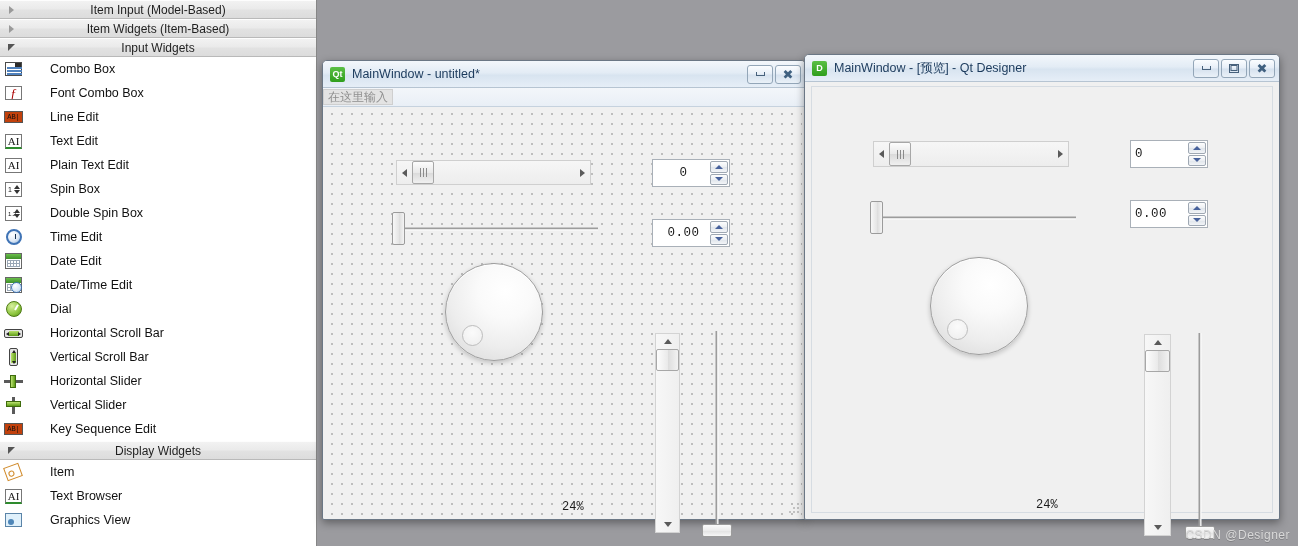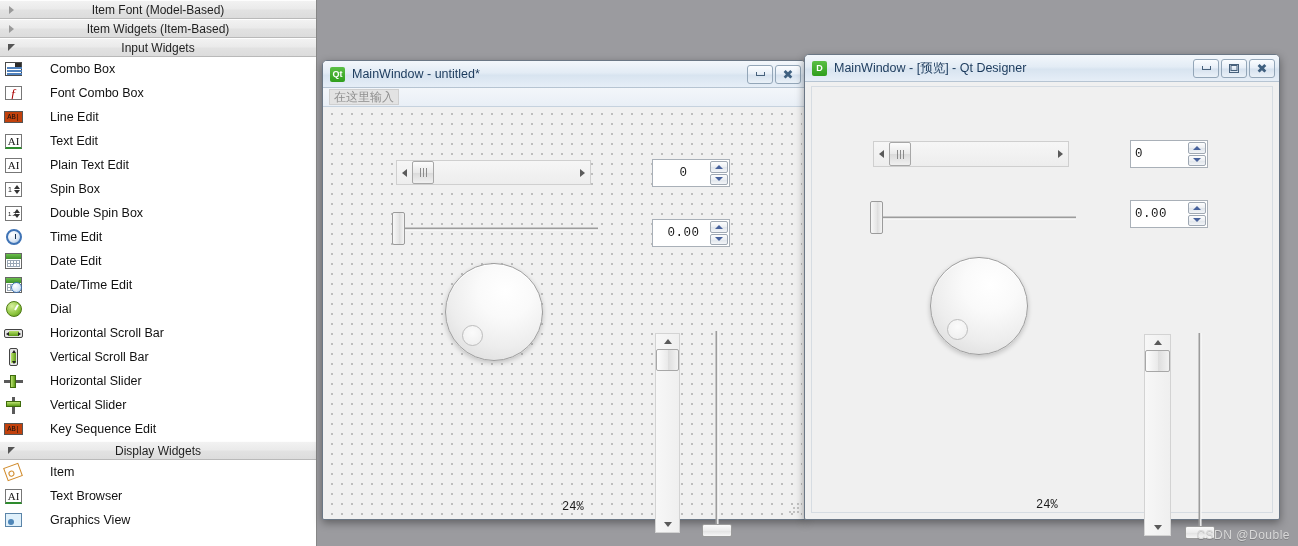--- a/index.html
+++ b/index.html
@@ -139,21 +139,20 @@
   }
   .glyph-min { width: 9px; height: 4px; border: 1px solid #47617c; border-top:none; }
   .glyph-max { width: 10px; height: 9px; border: 1px solid #47617c; }
   .glyph-max:after { content:""; position:absolute; left:50%; top:50%; transform:translate(-50%,-50%); width:5px;height:4px;border:1px solid #47617c;}
   .glyph-close { font-size: 13px; color: #3f6080; font-family:"Liberation Sans",sans-serif; line-height:1; }
 
   .menubar {
     height: 19px;
     background: linear-gradient(to bottom,#f3f6fa,#e9eff6);
     display:flex; align-items:center;
-    padding-left: 6px;
     border-bottom: 1px solid #c6d2de;
   }
   .menu-placeholder {
     font-size: 12px; color: #8e8e8e;
     background: #e3e3e3;
     border: 1px solid #cfcfcf;
     padding: 0 4px; line-height: 14px;
   }
   .canvas {
     position: absolute; left: 3px; right: 3px; top: 0; bottom: 3px;
@@ -265,21 +264,21 @@
 </style>
 </head>
 <body>
 
 <div id="sidebar">
 
   <div class="grp">
     <span class="twisty">
         <i class="tri-right"></i>
       </span>
-    <span class="grp-label">Item Font (Model-Based)</span>
+    <span class="grp-label">Item Input (Model-Based)</span>
   </div>
   <div class="grp">
     <span class="twisty">
         <i class="tri-right"></i>
       </span>
     <span class="grp-label">Item Widgets (Item-Based)</span>
   </div>
   <div class="grp">
     <span class="twisty">
         <i class="tri-down"></i>
@@ -625,13 +624,13 @@
         </span>
     </div>
 
     <div class="w vslider" style="left:382px; top:246px; width:12px; height:206px;">
       <i class="trk"></i>
       <i class="hnd"></i>
     </div>
   </div>
 </div>
 
-<div class="watermark">CSDN @Double</div>
+<div class="watermark">CSDN @Designer</div>
 
 </body></html>

